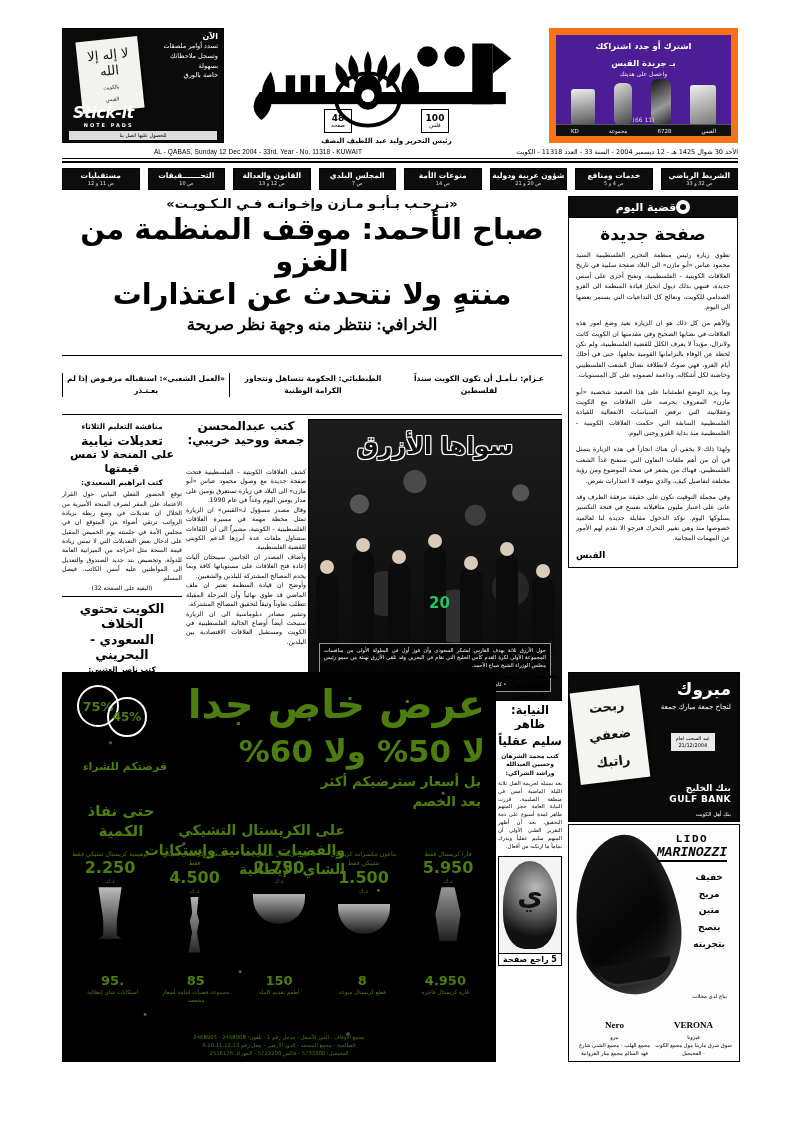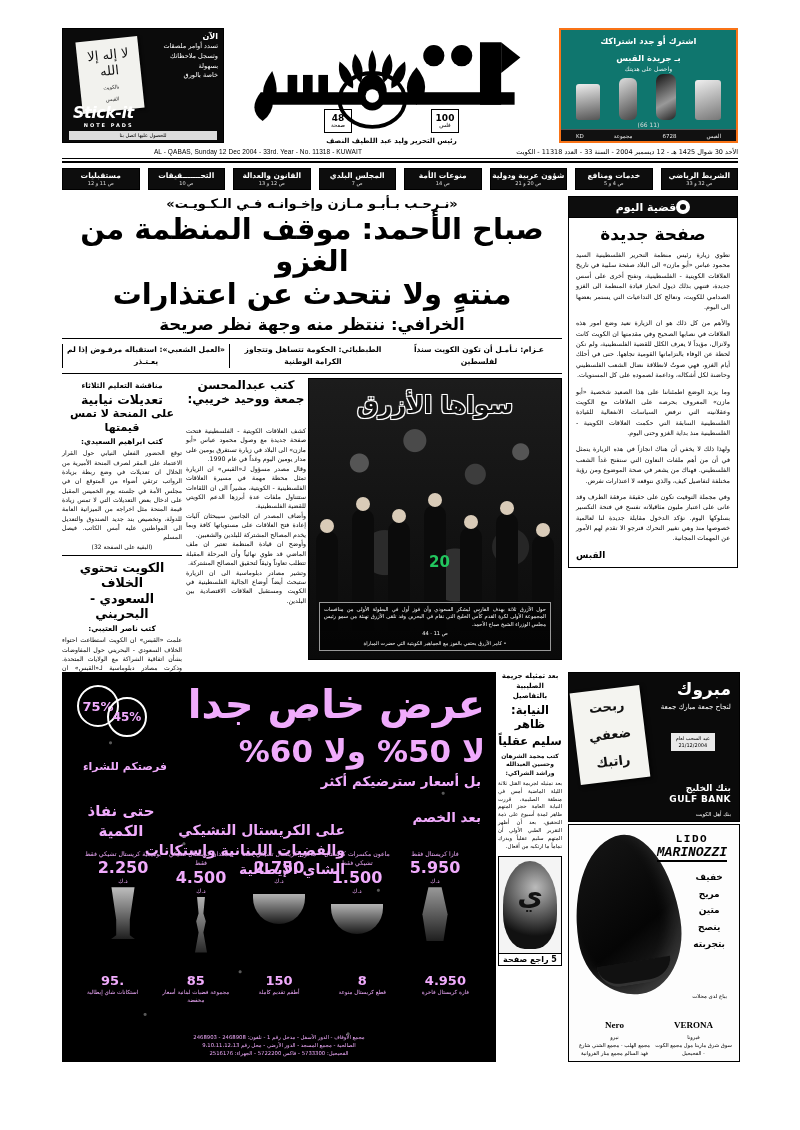--- a/index.html
+++ b/index.html
@@ -7,21 +7,21 @@
   body{
     width:800px;height:1130px;overflow:hidden;position:relative;
     font-family:"DejaVu Sans","Liberation Sans",sans-serif;
     color:#000;
     -webkit-font-smoothing:none;
   }
   .page{position:absolute;left:0;top:0;width:800px;height:1130px;background:#fff;}
 
   
   .masthead{position:absolute;left:62px;top:28px;width:676px;height:115px;display:flex;flex-direction:row-reverse;gap:4px;}
-  .mh-ad-left{width:175px;background:#0f766e;color:#fff;position:relative;overflow:hidden;border:2px solid #f97316;}
+  .mh-ad-left{width:175px;background:#4c1d95;color:#fff;position:relative;overflow:hidden;border:7px solid #f97316;}
   .mh-ad-left .t1{font-size:8.5px;text-align:center;padding-top:6px;font-weight:bold;letter-spacing:-.2px;line-height:1.35;}
   .mh-ad-left .t2{font-size:6px;text-align:center;opacity:.9;}
   .phones{position:absolute;left:0;right:0;top:32px;height:58px;display:flex;justify-content:space-around;align-items:flex-end;padding:0 6px;}
   .phone{background:#d8d8d8;border-radius:3px;}
   .ph1{width:26px;height:40px;background:linear-gradient(160deg,#efefef,#777);}
   .ph2{width:20px;height:46px;background:linear-gradient(150deg,#111,#999 60%,#222);border-radius:7px;}
   .ph3{width:18px;height:42px;background:linear-gradient(150deg,#ddd,#444);border-radius:6px;}
   .ph4{width:24px;height:36px;background:linear-gradient(170deg,#eee,#555);}
   .mh-ad-left .code{position:absolute;bottom:13px;left:0;right:0;text-align:center;font-size:6px;color:#ddd;}
   .mh-ad-left .botbar{position:absolute;bottom:0;left:0;right:0;height:11px;background:#111;display:flex;align-items:center;justify-content:space-around;font-size:5.5px;color:#eee;border-top:1px solid #555;}
@@ -58,23 +58,23 @@
   .navitem .np{font-size:5px;opacity:.85;margin-top:1px;}
 
   
   .colmain{position:absolute;left:62px;top:196px;width:500px;}
   .colright{position:absolute;left:568px;top:196px;width:170px;}
 
   
   .hl-quote{text-align:center;font-size:13px;font-weight:bold;letter-spacing:1px;margin-bottom:2px;}
   .hl-main{text-align:center;font-size:29px;font-weight:bold;line-height:1.12;letter-spacing:-.5px;}
   .hl-main .l2{display:block;}
-  .hl-sub{text-align:center;font-size:16.5px;font-weight:bold;margin-top:5px;letter-spacing:-.3px;}
-
-  .decks{display:flex;flex-direction:row-reverse;margin-top:4px;border-top:1px solid #000;border-bottom:1px solid #000;padding:5px 0;}
+  .hl-sub{text-align:center;font-size:16.5px;font-weight:bold;margin-top:5px;letter-spacing:-.3px;font-family:Liberation Serif, serif;}
+
+  .decks{display:flex;flex-direction:row-reverse;margin-top:20px;border-top:1px solid #000;border-bottom:1px solid #000;padding:17px 0;}
   .deck{flex:1;font-size:7.6px;line-height:1.55;text-align:center;padding:0 4px;border-left:1px solid #000;font-weight:bold;}
   .deck:last-child{border-left:none;}
 
   
   .mainrow{display:flex;flex-direction:row-reverse;margin-top:4px;}
   .photo-col{width:252px;margin-left:4px;}
   .text-col{width:120px;margin-left:4px;}
   .side-col{width:120px;}
 
   .sb-h1{font-size:11px;font-weight:bold;text-align:center;line-height:1.25;}
@@ -111,43 +111,43 @@
   .qy-bar{display:flex;flex-direction:row-reverse;align-items:center;justify-content:center;background:#0d0d0d;color:#fff;height:20px;border:1px solid #000;}
   .qy-bar .t{font-size:11px;font-weight:bold;}
   .qy-sun{width:14px;height:14px;border-radius:50%;background:#fff;position:relative;}
   .qy-sun:after{content:"";position:absolute;left:4px;top:4px;width:6px;height:6px;border-radius:50%;background:#0d0d0d;}
   .qy-box{border:1px solid #000;border-top:none;padding:6px 7px 7px;}
   .qy-title{font-size:17px;font-weight:bold;text-align:center;margin-bottom:6px;}
   .qy-p{font-size:6.4px;line-height:1.62;text-align:justify;margin-bottom:6px;}
   .qy-sig{font-size:9px;font-weight:bold;text-align:left;}
 
   
-  .bigad{position:absolute;left:62px;top:672px;width:432px;height:388px;background:#000;color:#f0abfc;overflow:hidden;border:1px solid #000;}
+  .bigad{position:absolute;left:62px;top:672px;width:432px;height:388px;background:#000;color:#4d7c0f;overflow:hidden;border:1px solid #000;}
   .bigad .sparkle{position:absolute;inset:0;opacity:.35;
     background:
       radial-gradient(circle at 11% 18%, #fff 0 1px, transparent 2px),
       radial-gradient(circle at 28% 44%, #fff 0 1px, transparent 2px),
       radial-gradient(circle at 57% 12%, #fff 0 1px, transparent 2px),
       radial-gradient(circle at 73% 56%, #fff 0 1px, transparent 2px),
       radial-gradient(circle at 88% 31%, #fff 0 1px, transparent 2px),
       radial-gradient(circle at 41% 77%, #fff 0 1px, transparent 2px),
       radial-gradient(circle at 19% 88%, #fff 0 1px, transparent 2px),
       radial-gradient(circle at 66% 93%, #fff 0 1px, transparent 2px);}
   .ad-h1{position:absolute;right:10px;top:8px;font-size:40px;font-weight:bold;letter-spacing:-1px;}
   .ad-h2{position:absolute;right:10px;top:60px;font-size:31px;font-weight:bold;direction:ltr;unicode-bidi:plaintext;}
   .ad-h3{position:absolute;right:14px;top:100px;font-size:13.5px;font-weight:bold;}
-  .ad-h4{position:absolute;right:14px;top:136px;font-size:13.5px;font-weight:bold;}
+  .ad-h4{position:absolute;right:14px;top:120px;font-size:13.5px;font-weight:bold;}
   .ad-left-note{position:absolute;left:12px;top:86px;width:100px;font-size:11px;font-weight:bold;text-align:center;line-height:1.45;}
   .ad-h5{position:absolute;right:150px;top:148px;width:210px;font-size:14px;font-weight:bold;text-align:right;line-height:1.4;}
   .ad-badge{position:absolute;left:14px;top:12px;width:72px;height:62px;}
   .ad-badge .circ{position:absolute;border:2px solid #fff;border-radius:50%;display:flex;align-items:center;justify-content:center;font-weight:bold;}
   .ad-badge .c1{width:38px;height:38px;left:0;top:0;font-size:13px;}
   .ad-badge .c2{width:36px;height:36px;left:30px;top:12px;font-size:12px;}
   .ad-qty{position:absolute;left:12px;top:128px;width:92px;font-size:15px;font-weight:bold;text-align:center;line-height:1.35;}
-  .ad-items{position:absolute;left:8px;right:8px;top:176px;height:150px;display:flex;flex-direction:row-reverse;justify-content:center;}
+  .ad-items{position:absolute;left:8px;right:8px;top:176px;height:150px;display:flex;flex-direction:row-reverse;justify-content:space-between;}
   .ad-item{width:78px;text-align:center;}
   .ad-item .lbl{font-size:6.2px;line-height:1.5;}
   .ad-item .pr{font-size:16px;font-weight:bold;}
   .ad-item .cur{font-size:6px;}
   .ad-item .shape{height:56px;margin:3px auto 0;}
   .glass{width:34px;height:52px;margin:0 auto;background:linear-gradient(180deg,rgba(255,255,255,.75),rgba(255,255,255,.12));clip-path:polygon(16% 0,84% 0,70% 62%,70% 92%,86% 100%,14% 100%,30% 92%,30% 62%);}
   .bowl{width:52px;height:30px;margin:10px auto 0;background:linear-gradient(180deg,rgba(255,255,255,.7),rgba(255,255,255,.1));border-radius:0 0 26px 26px;}
   .vase{width:30px;height:54px;margin:0 auto;background:linear-gradient(180deg,rgba(255,255,255,.6),rgba(255,255,255,.12));clip-path:polygon(28% 0,72% 0,92% 50%,78% 100%,22% 100%,8% 50%);}
   .cand{width:20px;height:56px;margin:0 auto;background:linear-gradient(180deg,rgba(255,255,255,.7),rgba(255,255,255,.15));clip-path:polygon(30% 0,70% 0,62% 30%,74% 44%,62% 64%,80% 100%,20% 100%,38% 64%,26% 44%,38% 30%);}
   .ad-row2{position:absolute;left:8px;right:8px;top:300px;height:70px;display:flex;flex-direction:row-reverse;justify-content:space-between;}

